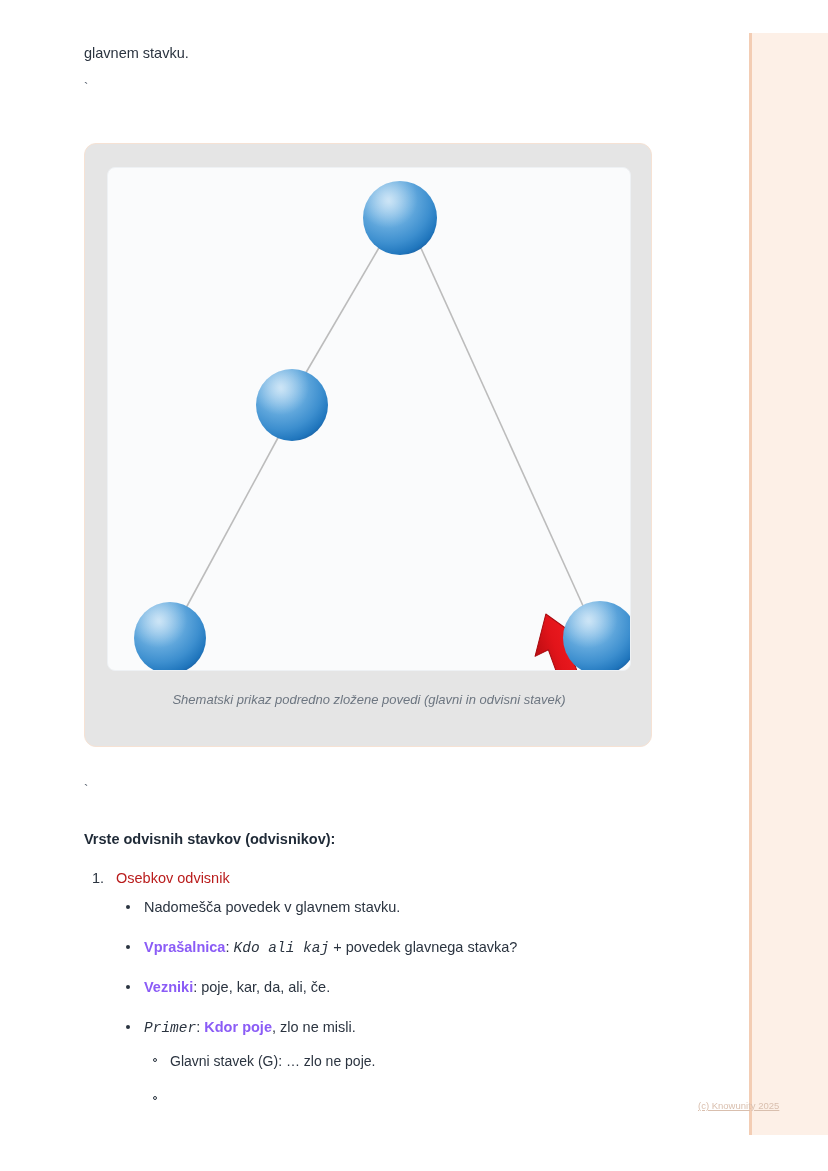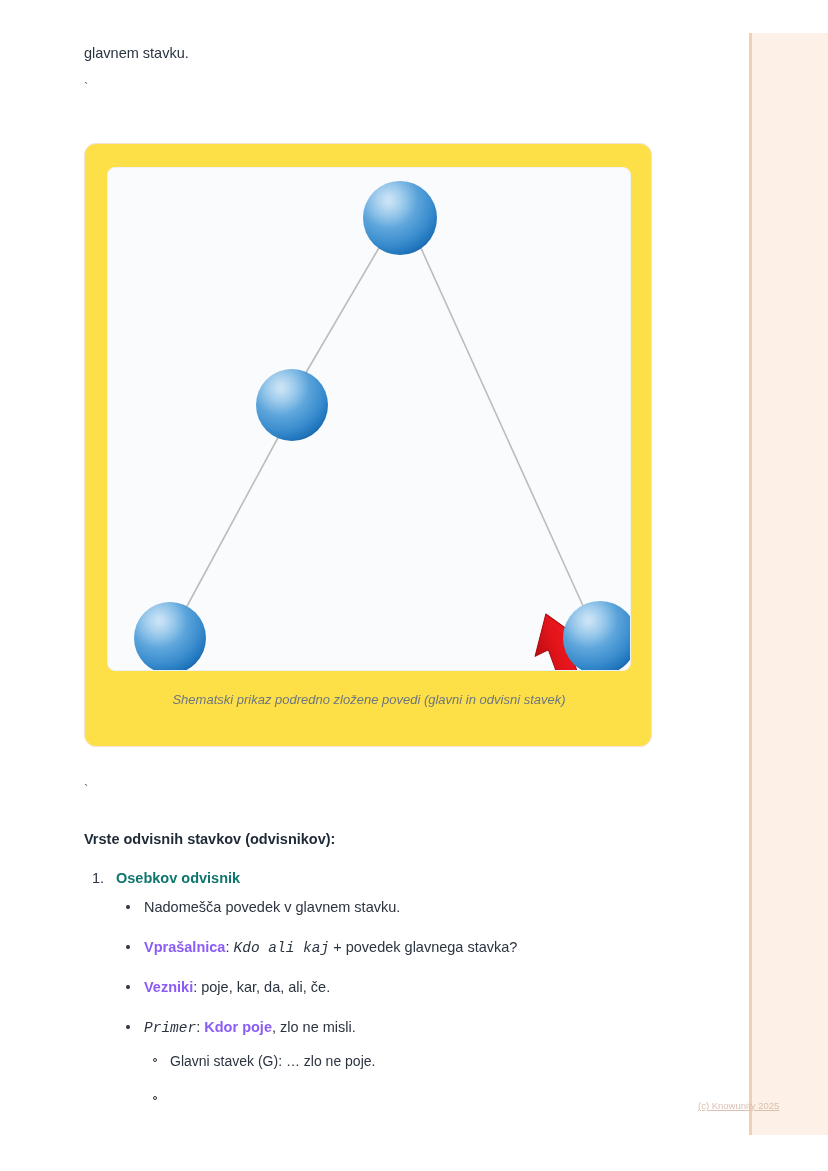--- a/index.html
+++ b/index.html
@@ -57,21 +57,21 @@
 
   
   #figure-card {
     position: absolute;
     left: 68px;
     top: 143px;
     width: 568px;
     height: 604px;
     border: 1px solid #f6e2d4;
     border-radius: 12px;
-    background: #fde047;
+    background: #e5e5e5;
     box-sizing: border-box;
   }
   #figure-panel {
     position: absolute;
     left: 22px;
     top: 23px;
     width: 524px;
     height: 504px;
     background: #fafbfc;
     border: 1px solid #eef1f4;
@@ -122,22 +122,22 @@
     padding-left: 32px;
     font-size: 14.5px;
   }
   .ol-marker {
     position: absolute;
     left: 8px;
     top: 0;
     color: #2b3440;
   }
   .ol-title {
-    font-weight: bold;
-    color: #0f766e;
+    font-weight: normal;
+    color: #b91c1c;
   }
 
   .bullet-list {
     margin: 12px 0 0 0;
     padding: 0;
     list-style: none;
   }
   .bullet-item {
     position: relative;
     padding-left: 28px;

